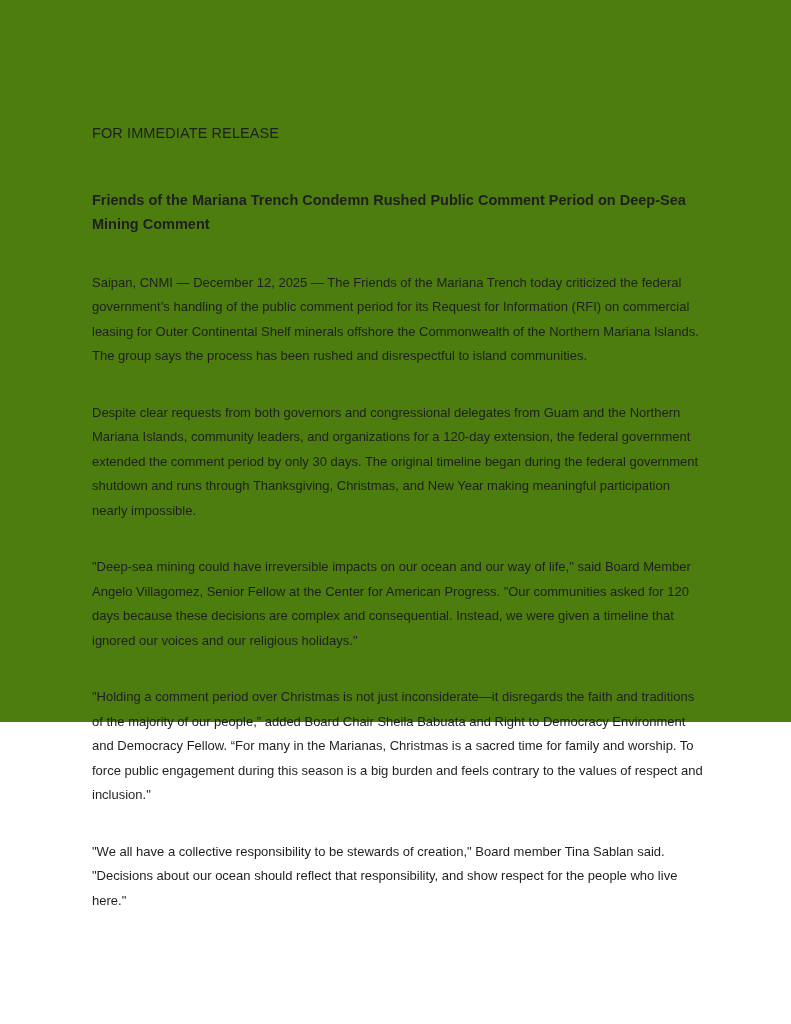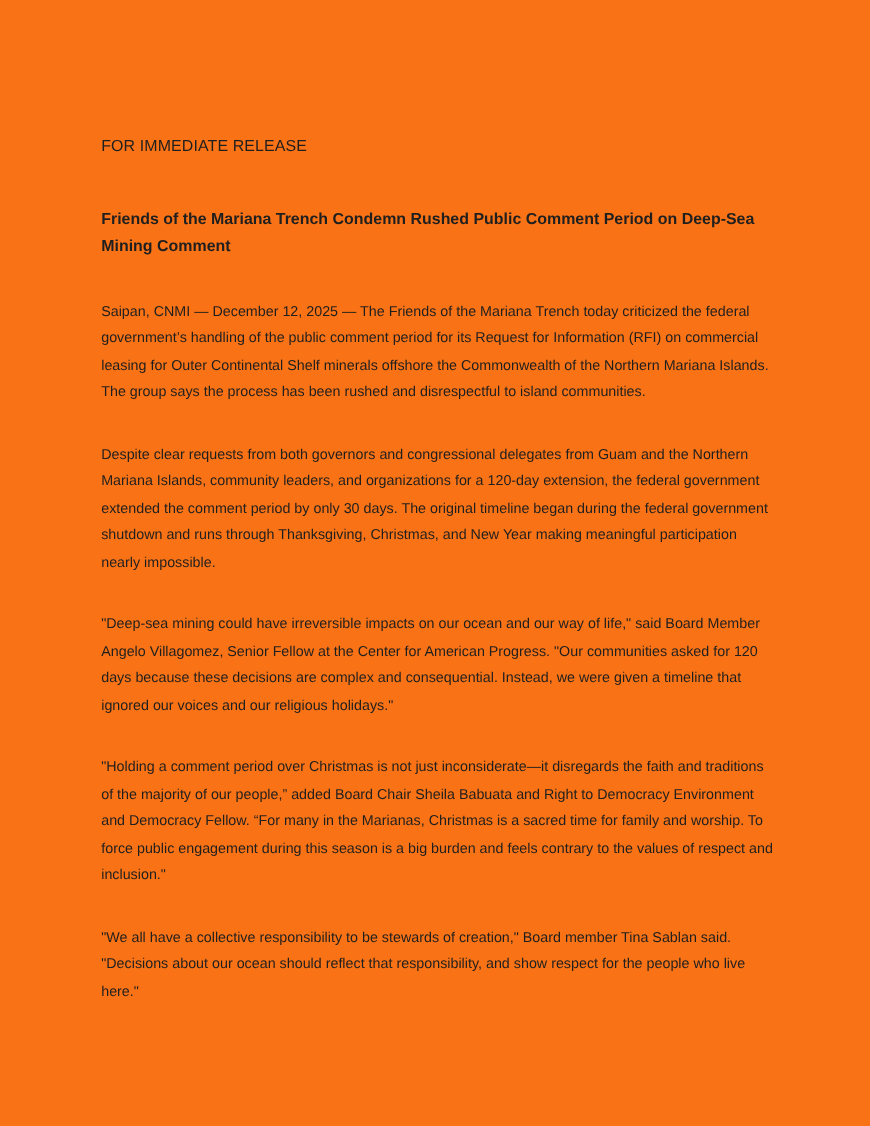--- a/index.html
+++ b/index.html
@@ -7,22 +7,22 @@
   body {
     width: 791px;
     height: 1024px;
     position: relative;
     font-family: "Liberation Sans", sans-serif;
     color: #1f1f1f;
     overflow: hidden;
   }
   .page {
     width: 791px;
-    height: 1024px;
-    background: #f97316;
+    height: 722px;
+    background: #4d7c0f;
     padding: 121px 83px 0 92px;
   }
   .release-line {
     font-size: 14.5px;
     line-height: 24.5px;
     font-weight: 400;
     margin-bottom: 42px;
     letter-spacing: 0.1px;
   }
   .headline {

